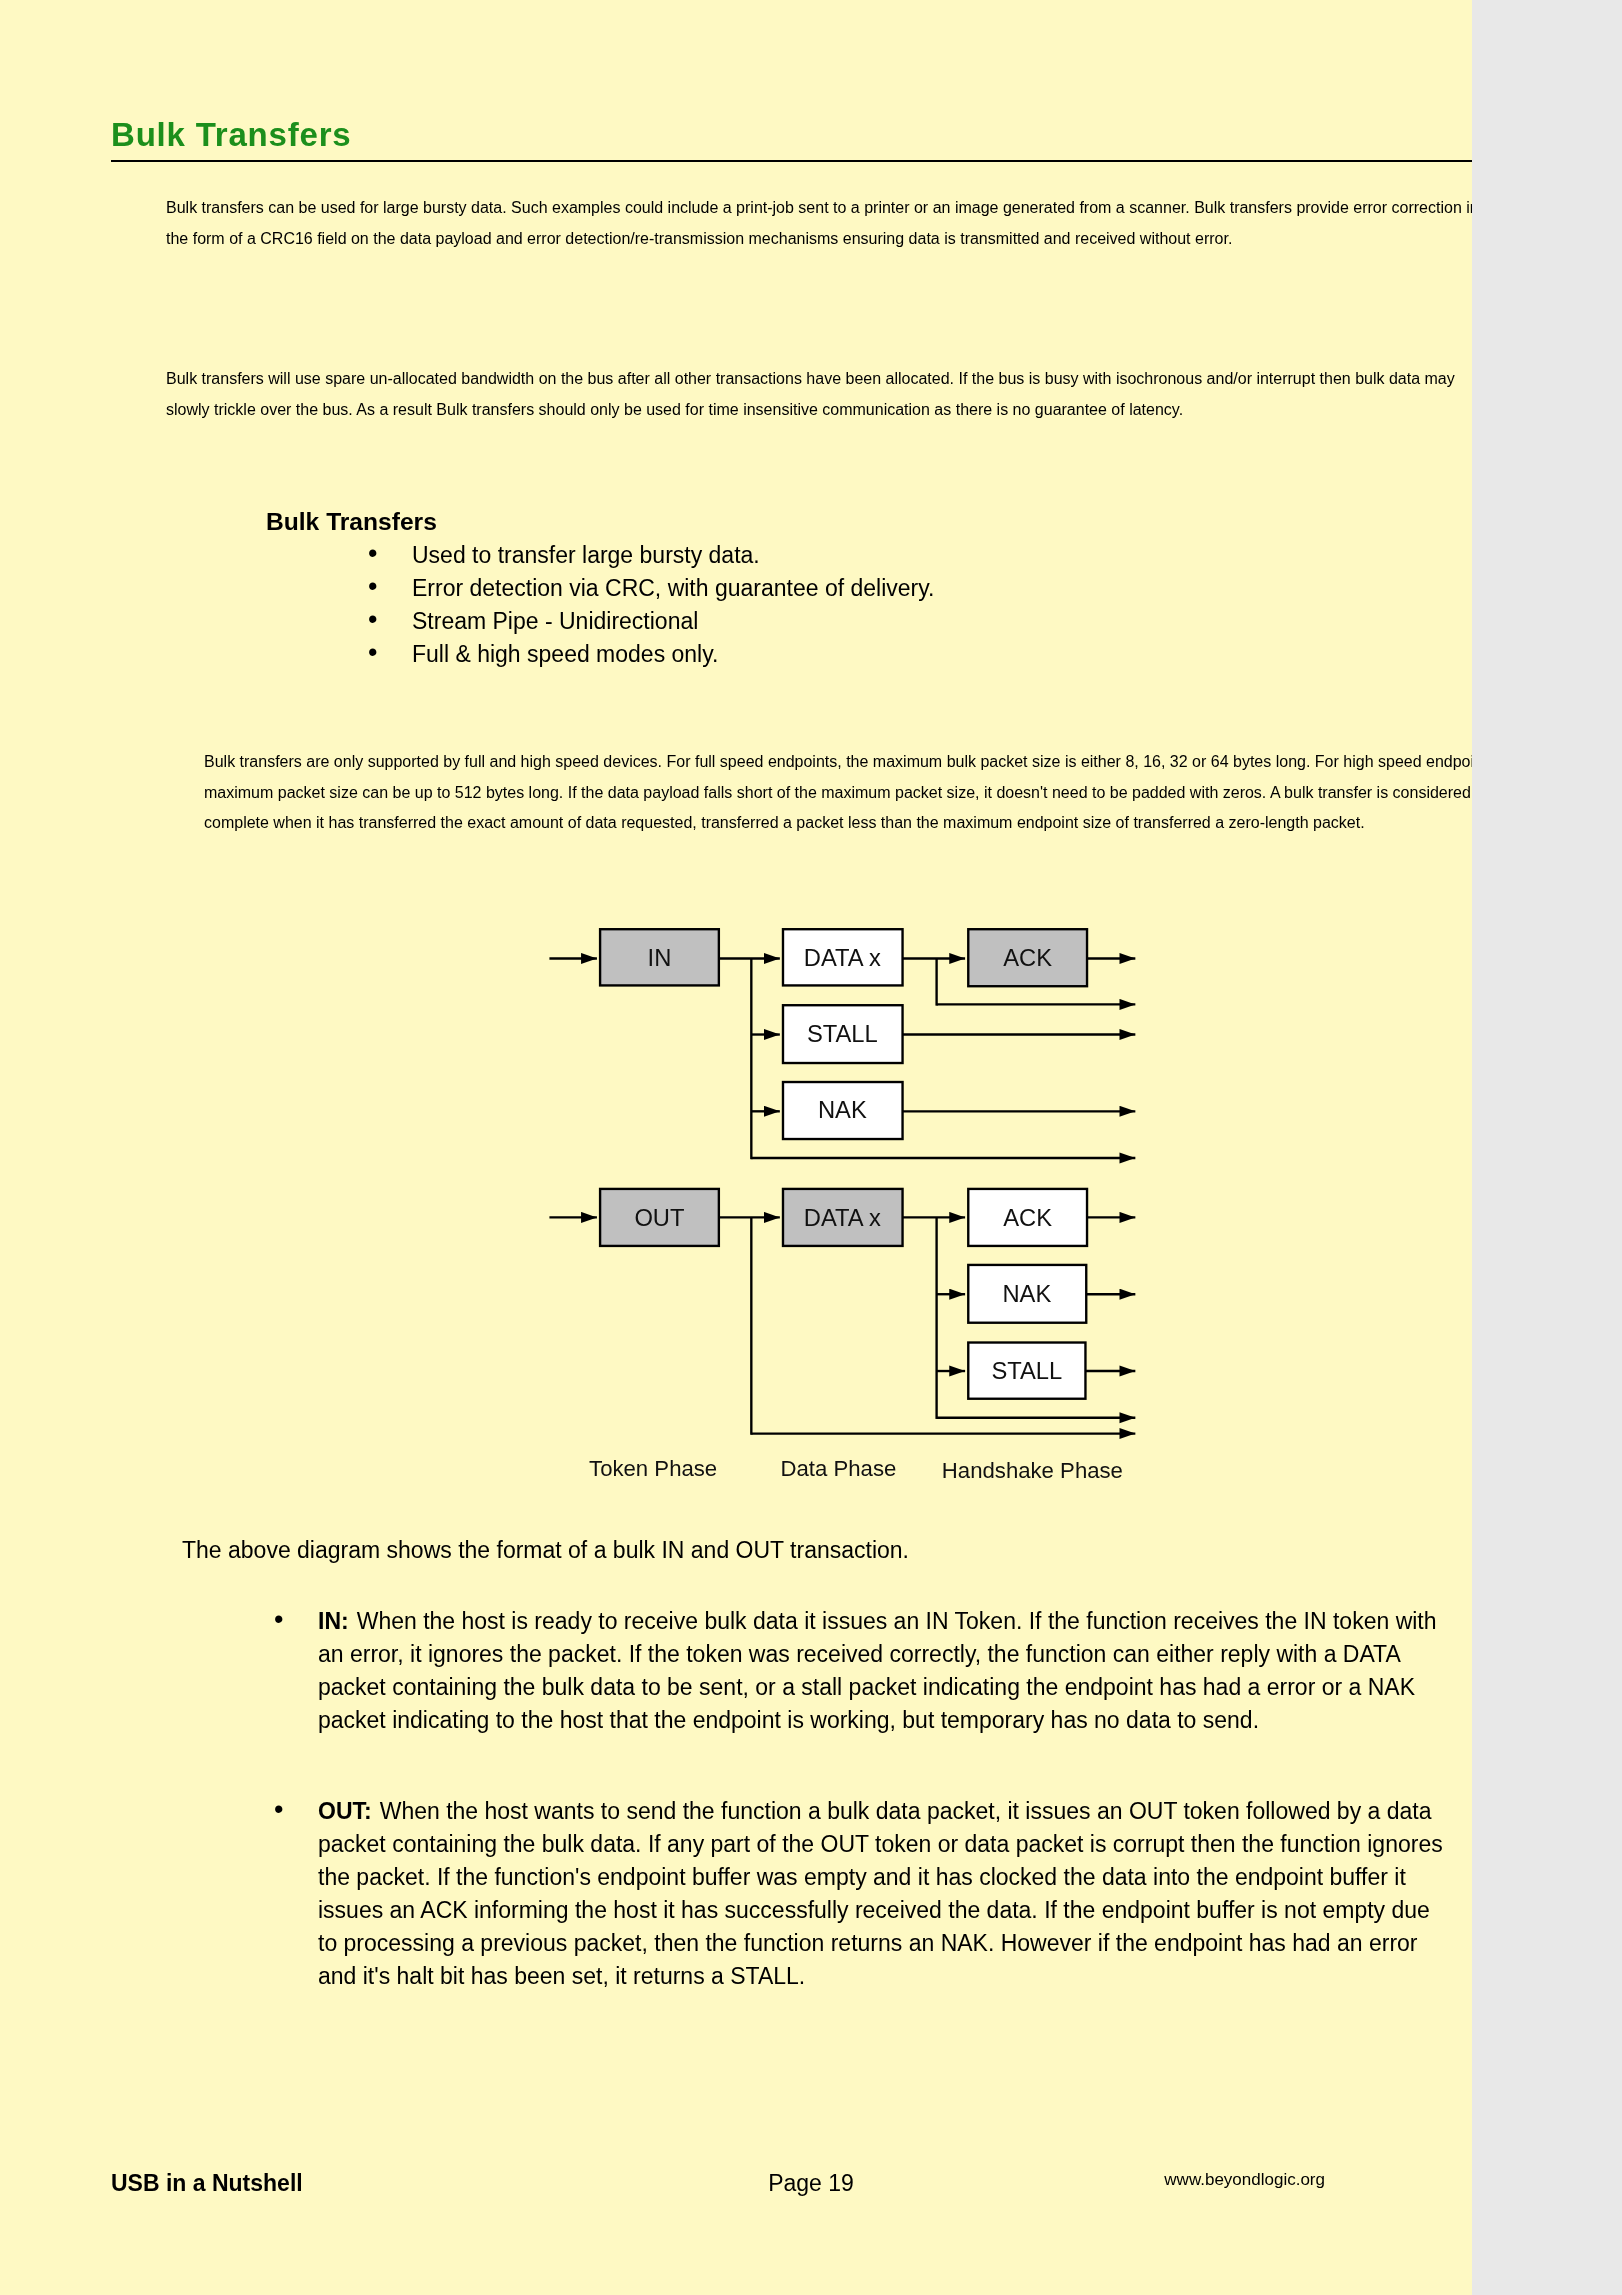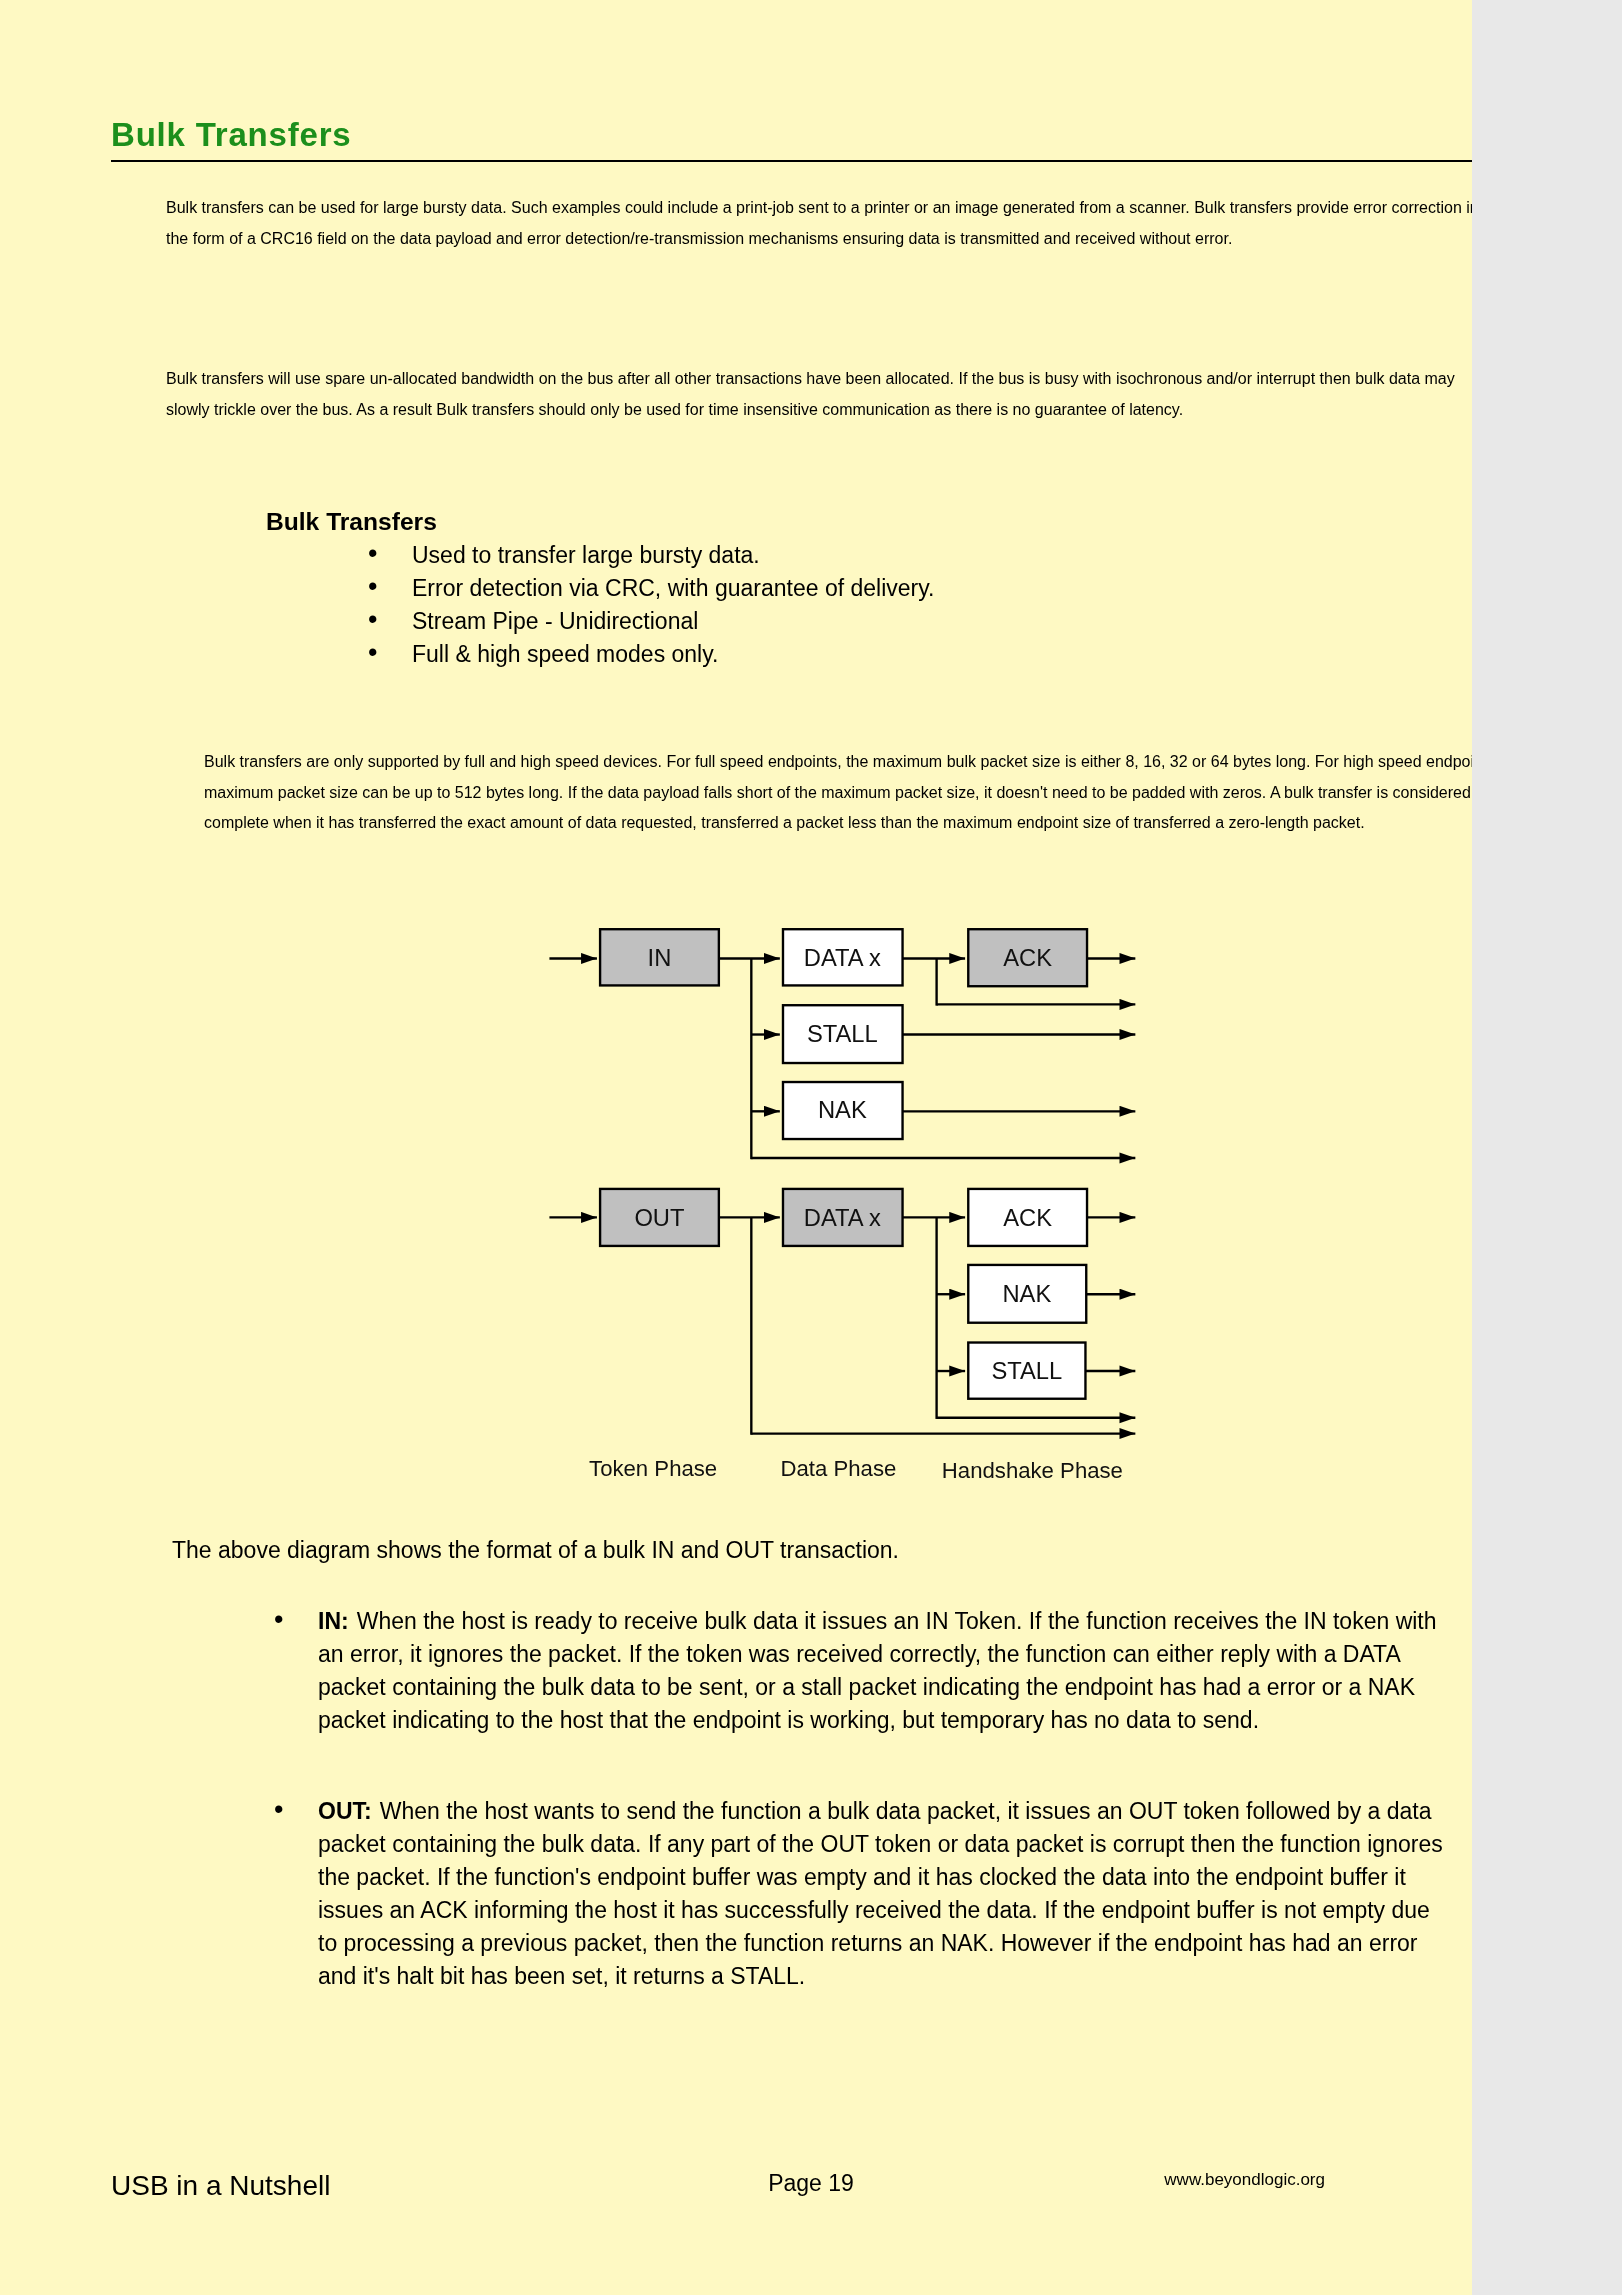--- a/index.html
+++ b/index.html
@@ -49,34 +49,34 @@
   .diag-box.gray{fill:#c0c0c0;}
   .diag-box.white{fill:#ffffff;}
   .diag-label{
     font-family:"Liberation Sans","DejaVu Sans",sans-serif;
     font-size:30px;fill:#111;text-anchor:middle;
   }
   .phase-label{
     font-family:"Liberation Sans","DejaVu Sans",sans-serif;
     font-size:28px;fill:#111;text-anchor:middle;
   }
-  .caption{left:172px;top:1535px;width:1319px;font-size:23px;line-height:30.5px;}
+  .caption{left:182px;top:1535px;width:1319px;font-size:23px;line-height:30.5px;}
   .tx-item{
     font-size:23px;line-height:33px;
     width:1171px;position:absolute;
   }
   .tx-in{left:274px;top:1605px;}
   .tx-out{left:274px;top:1795px;}
   .tx-item .tx-body{display:block;padding-left:44px;}
   .tx-item::before{
     content:"\2022";
     position:absolute;left:0;top:-1.6px;font-size:27px;
   }
   .tx-label{font-weight:bold;margin-right:8px;}
-  .footer-left{left:111px;top:2170px;font-size:28px;}
+  .footer-left{left:111px;top:2170px;font-size:23px;font-weight:bold;}
   .footer-center{left:0;top:2170px;width:1622px;text-align:center;font-size:23px;}
   .footer-right{top:2170px;right:147px;font-size:17px;}
 </style>
 </head>
 <body>
 
 <div class="page">
 
   <div class="abs page-title">Bulk Transfers</div>
   <div class="abs title-rule"></div>

